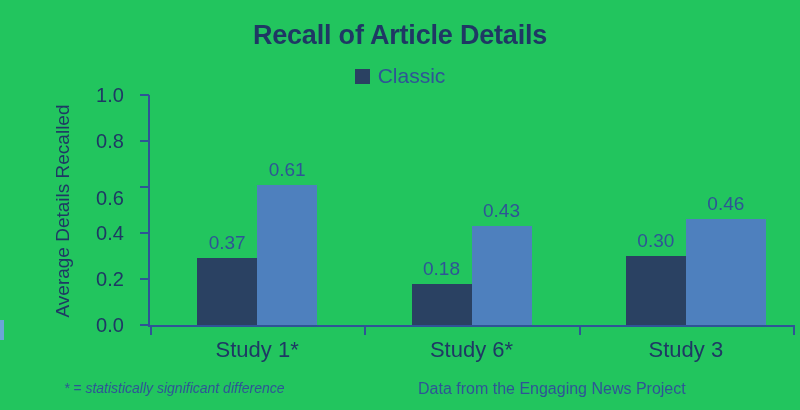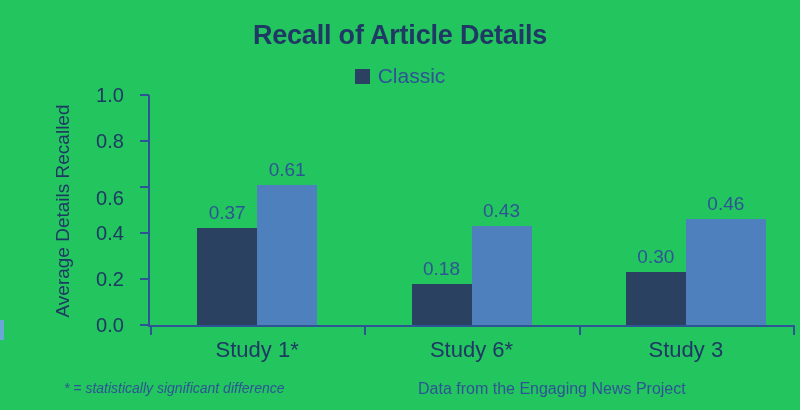--- a/index.html
+++ b/index.html
@@ -223,33 +223,33 @@
         <div class="y-tick" style="top: 324px;"></div>
         <div class="y-tick-label" style="top: 325px;">0.0</div>
       </div>
     <div id="x-ticks">
         <div class="x-tick" style="left: 150px;"></div>
         <div class="x-tick" style="left: 364.333px;"></div>
         <div class="x-tick" style="left: 578.667px;"></div>
         <div class="x-tick" style="left: 793px;"></div>
       </div>
     <div id="bars">
-        <div class="bar" style="left: 197.167px; width: 60px; height: 97px; background: rgb(42, 65, 98);">
+        <div class="bar" style="left: 197.167px; width: 60px; height: 67px; background: rgb(42, 65, 98);">
           <span class="bar-value">0.37</span>
         </div>
         <div class="bar" style="left: 257.167px; width: 60px; height: 140.3px; background: rgb(78, 128, 190);">
           <span class="bar-value">0.61</span>
         </div>
         <div class="bar" style="left: 411.5px; width: 60px; height: 41.4px; background: rgb(42, 65, 98);">
           <span class="bar-value">0.18</span>
         </div>
         <div class="bar" style="left: 471.5px; width: 60px; height: 98.9px; background: rgb(78, 128, 190);">
           <span class="bar-value">0.43</span>
         </div>
-        <div class="bar" style="left: 625.833px; width: 60px; height: 53px; background: rgb(42, 65, 98);">
+        <div class="bar" style="left: 625.833px; width: 60px; height: 69px; background: rgb(42, 65, 98);">
           <span class="bar-value">0.30</span>
         </div>
         <div class="bar" style="left: 685.833px; width: 80px; height: 105.8px; background: rgb(78, 128, 190);">
           <span class="bar-value">0.46</span>
         </div>
       </div>
     <div id="cat-labels">
         <div class="cat-label" style="left: 257.167px;">Study 1*</div>
         <div class="cat-label" style="left: 471.5px;">Study 6*</div>
         <div class="cat-label" style="left: 685.833px;">Study 3</div>

